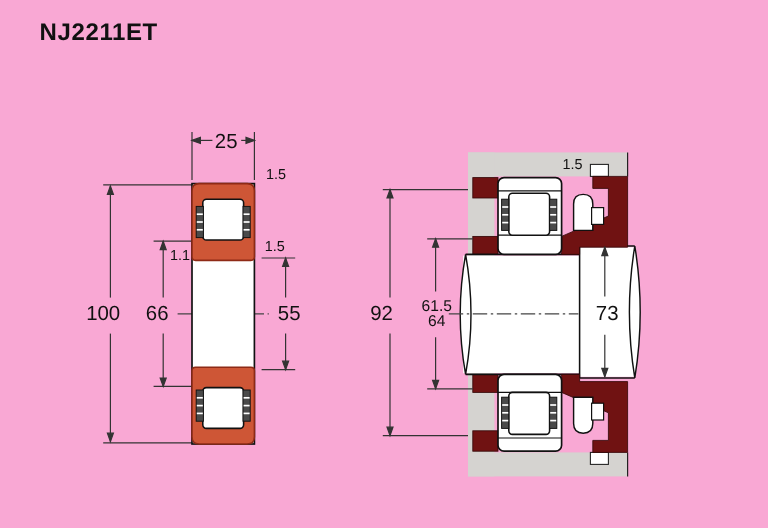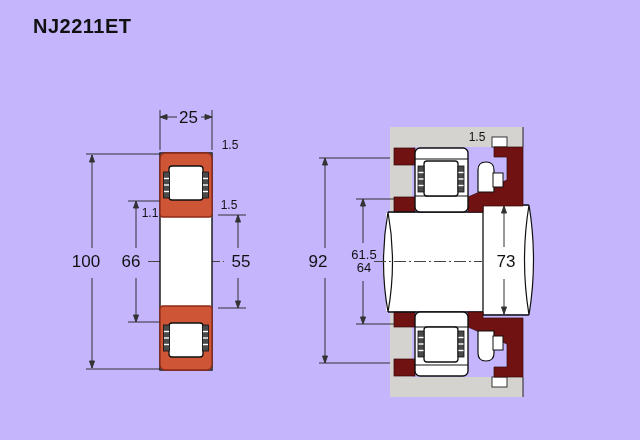--- a/index.html
+++ b/index.html
@@ -1,16 +1,16 @@
 <!DOCTYPE html>
 <html><head>
 <meta charset="utf-8">
 <style>
   html,body{margin:0;padding:0;background:#ffffff;}
-  .stage{position:relative;width:640px;height:440px;background:#c4b5fd;overflow:hidden;
+  .stage{position:relative;width:640px;height:440px;background:#f9a8d4;overflow:hidden;
          font-family:"Liberation Sans", sans-serif;}
   svg{position:absolute;left:0;top:0;}
   text{fill:#111;font-family:"Liberation Sans", sans-serif;}
   .dim{font-size:17px;}
   .dim-sm{font-size:12px;}
   .dim-md{font-size:13px;}
   .title{font-size:20px;font-weight:bold;letter-spacing:0.5px;}
 </style>
 </head>
 <body>

